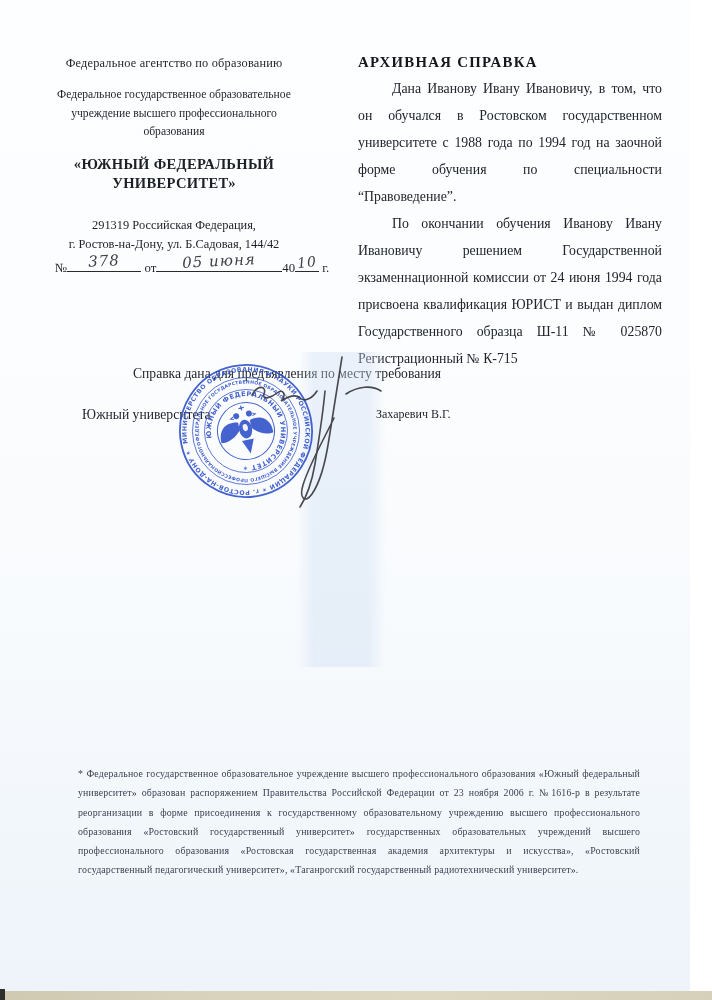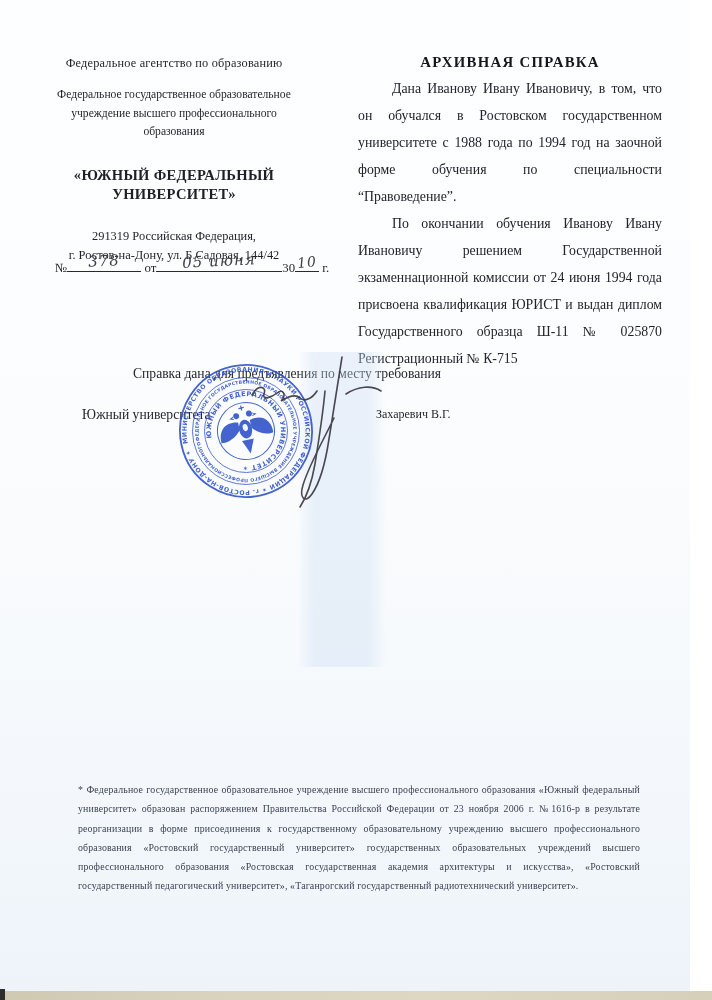--- a/index.html
+++ b/index.html
@@ -12,21 +12,21 @@
     position:relative;width:690px;height:1000px;
     background:linear-gradient(180deg,#fdfeff 0%,#fcfdfe 35%,#f6f9fc 70%,#eff5fa 93%,#edf3f9 100%);
     color:#1d2026;
   }
   
   .hdr{
     position:absolute;left:48px;top:56px;width:252px;text-align:center;
   }
   .hdr .agency{font-size:12.3px;letter-spacing:.2px;}
   .hdr .institution{font-size:11.6px;line-height:1.6;margin-top:15px;}
-  .hdr .university{font-size:14.6px;font-weight:bold;line-height:1.35;margin-top:24px;letter-spacing:.3px;}
+  .hdr .university{font-size:14.6px;font-weight:bold;line-height:1.35;margin-top:13px;letter-spacing:.3px;}
   .hdr .address{font-size:12.4px;line-height:1.55;margin-top:22px;}
   
   .refline{
     position:absolute;left:55px;top:257px;width:300px;
     font-size:12.8px;white-space:nowrap;
   }
   .refline .blank{
     display:inline-block;border-bottom:1.2px solid #2a2a2e;position:relative;height:14px;
     vertical-align:baseline;
   }
@@ -34,21 +34,21 @@
   .hand{
     position:absolute;left:0;right:0;bottom:1px;text-align:center;
     font-family:"DejaVu Serif",serif;font-style:italic;
     color:#3f3d45;font-size:15px;letter-spacing:1px;transform:rotate(-3deg);
     white-space:nowrap;
   }
   .b-year .hand{font-size:14px;transform:rotate(-6deg);}
   
   .rightcol{position:absolute;left:358px;top:54px;width:304px;}
   .doc-title{
-    text-align:center;font-weight:bold;font-size:14.8px;letter-spacing:1.3px;
+    text-align:left;font-weight:bold;font-size:14.8px;letter-spacing:1.3px;
     color:#15171d;
   }
   .bodytext p{
     margin:0;text-align:justify;text-indent:34px;
     font-size:13.8px;line-height:27px;color:#20242b;
   }
   .bodytext{margin-top:4px;}
   
   .purpose{position:absolute;left:133px;top:366px;font-size:13.6px;color:#23262d;}
   .rector{position:absolute;left:82px;top:407px;font-size:13.6px;color:#23262d;}
@@ -63,21 +63,21 @@
     position:absolute;left:0;bottom:0;width:712px;height:9px;
     background:linear-gradient(90deg,#cfc9b2 0%,#d9d3bd 30%,#ded8c3 60%,#d6d0ba 100%);
   }
   .corner-mark{position:absolute;left:0;bottom:0;width:5px;height:11px;background:#2d2d2d;}
   
   .stamp-svg{position:absolute;left:176px;top:361px;opacity:.88;}
   .sig-svg{position:absolute;left:228px;top:347px;}
   .stamp-text{font-family:"DejaVu Sans",sans-serif;font-weight:bold;}
   
   .footnote{
-    position:absolute;left:78px;top:780px;width:562px;
+    position:absolute;left:78px;top:764px;width:562px;
     font-size:9.9px;line-height:19.3px;text-align:justify;color:#3c4252;
     letter-spacing:.15px;
     font-family:Liberation Serif, serif;
   }
 </style>
 </head>
 <body>
 
 <div class="page">
 
@@ -86,21 +86,21 @@
     <div class="institution">Федеральное государственное образовательное учреждение высшего профессионального образования</div>
     <div class="university">«ЮЖНЫЙ ФЕДЕРАЛЬНЫЙ УНИВЕРСИТЕТ»</div>
     <div class="address">
       <div>291319 Российская Федерация,</div>
       <div>г. Ростов-на-Дону, ул. Б.Садовая, 144/42</div>
     </div>
   </div>
 
   <div class="refline">
     <span>№</span><span class="blank b-no"><span class="hand">378</span></span>
-    <span>от</span><span class="blank b-date"><span class="hand">05 июня</span></span><span>30</span><span class="blank b-year"><span class="hand">10</span></span>
+    <span>от</span><span class="blank b-date"><span class="hand">05 июня</span></span><span>40</span><span class="blank b-year"><span class="hand">10</span></span>
     <span>г.</span>
   </div>
 
   <div class="rightcol">
     <div class="doc-title">АРХИВНАЯ СПРАВКА</div>
     <div class="bodytext">
       <p>Дана Иванову Ивану Ивановичу, в том, что он обучался в Ростовском государственном университете с 1988 года по 1994 год на заочной форме обучения по специальности “Правоведение”.</p>
       <p>По окончании обучения Иванову Ивану Ивановичу решением Государственной экзаменнационной комиссии от 24 июня 1994 года присвоена квалификация ЮРИСТ и выдан диплом Государственного образца Ш-11 № 025870 Регистрационный № К-715</p>
     </div>
   </div>

